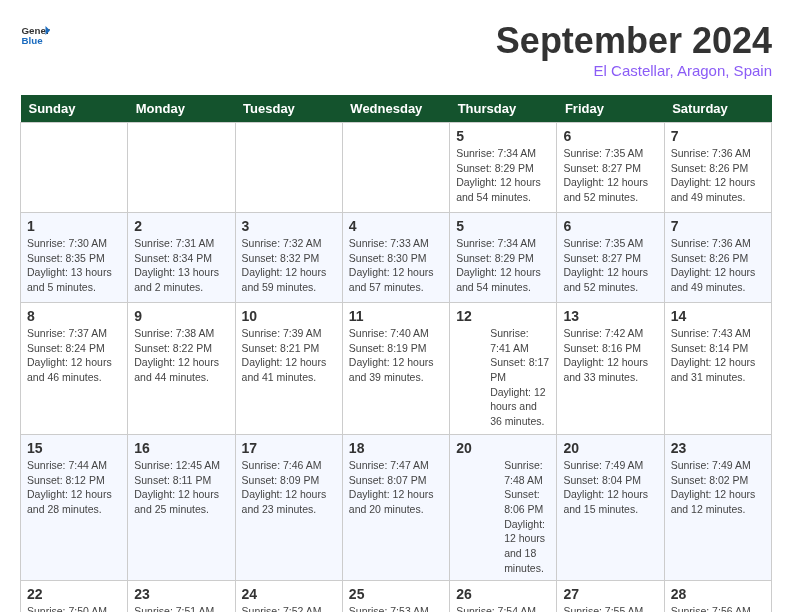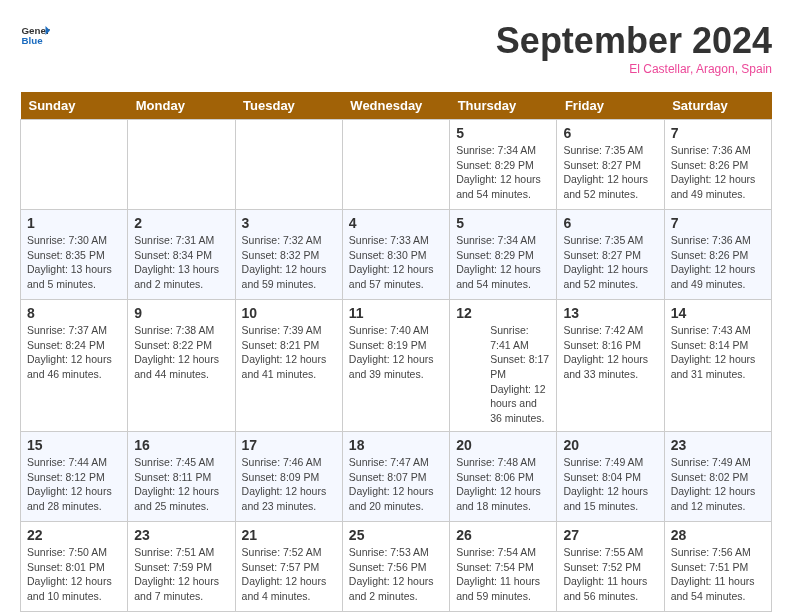--- a/index.html
+++ b/index.html
@@ -27,22 +27,22 @@
     }
     .title-block {
       text-align: right;
     }
     .month-title {
       font-size: 36px;
       font-weight: bold;
       color: #333;
     }
     .location-title {
-      font-size: 12px;
-      color: #ec4899;
+      font-size: 15px;
+      color: #8b5cf6;
     }
     .calendar-table {
       width: 100%;
       border-collapse: collapse;
       font-size: 11px;
     }
     .calendar-table th {
       background-color: #2f74c0;
       color: #fff;
       text-align: left;
@@ -72,21 +72,21 @@
     .empty-cell {
       background: #f9f9f9;
     }
     tr:nth-child(even) td {
       background-color: #f5f8ff;
     }
     tr:nth-child(odd) td {
       background-color: #ffffff;
     }
     .calendar-table thead tr th {
-      background-color: #a16207;
+      background-color: #14532d;
     }
   </style>
 </head>
 <body>
 
 <div class="header">
   <div class="logo">
     <svg class="logo-icon" viewBox="0 0 40 40">
       <text x="2" y="18" font-size="13" font-weight="bold" fill="#333">General</text>
       <text x="2" y="32" font-size="13" font-weight="bold" fill="#1a6bbf">Blue</text>
@@ -226,39 +226,39 @@
       </tr>
       <tr>
         <td>
           <span class="day-number">15</span>
           <div class="day-info" style="white-space: pre-line;">Sunrise: 7:44 AM
 Sunset: 8:12 PM
 Daylight: 12 hours and 28 minutes.</div>
         </td>
         <td>
           <span class="day-number">16</span>
-          <div class="day-info" style="white-space: pre-line;">Sunrise: 7:45 AM
+          <div class="day-info" style="white-space: pre-line;">Sunrise: 12:45 AM
 Sunset: 8:11 PM
 Daylight: 12 hours and 25 minutes.</div>
         </td>
         <td>
           <span class="day-number">17</span>
           <div class="day-info" style="white-space: pre-line;">Sunrise: 7:46 AM
 Sunset: 8:09 PM
 Daylight: 12 hours and 23 minutes.</div>
         </td>
         <td>
           <span class="day-number">18</span>
           <div class="day-info" style="white-space: pre-line;">Sunrise: 7:47 AM
 Sunset: 8:07 PM
 Daylight: 12 hours and 20 minutes.</div>
         </td>
         <td>
           <span class="day-number">20</span>
-          <div class="day-info" style="white-space: pre-line;">Sunrise: 7:48 AM
+          <div class="day-info" style="white-space: pre-line; margin-left: 48px;">Sunrise: 7:48 AM
 Sunset: 8:06 PM
 Daylight: 12 hours and 18 minutes.</div>
         </td>
         <td>
           <span class="day-number">20</span>
           <div class="day-info" style="white-space: pre-line;">Sunrise: 7:49 AM
 Sunset: 8:04 PM
 Daylight: 12 hours and 15 minutes.</div>
         </td>
         <td>
@@ -275,21 +275,21 @@
 Sunset: 8:01 PM
 Daylight: 12 hours and 10 minutes.</div>
         </td>
         <td>
           <span class="day-number">23</span>
           <div class="day-info" style="white-space: pre-line;">Sunrise: 7:51 AM
 Sunset: 7:59 PM
 Daylight: 12 hours and 7 minutes.</div>
         </td>
         <td>
-          <span class="day-number">21</span>
+          <span class="day-number">24</span>
           <div class="day-info" style="white-space: pre-line;">Sunrise: 7:52 AM
 Sunset: 7:57 PM
 Daylight: 12 hours and 4 minutes.</div>
         </td>
         <td>
           <span class="day-number">25</span>
           <div class="day-info" style="white-space: pre-line;">Sunrise: 7:53 AM
 Sunset: 7:56 PM
 Daylight: 12 hours and 2 minutes.</div>
         </td>

